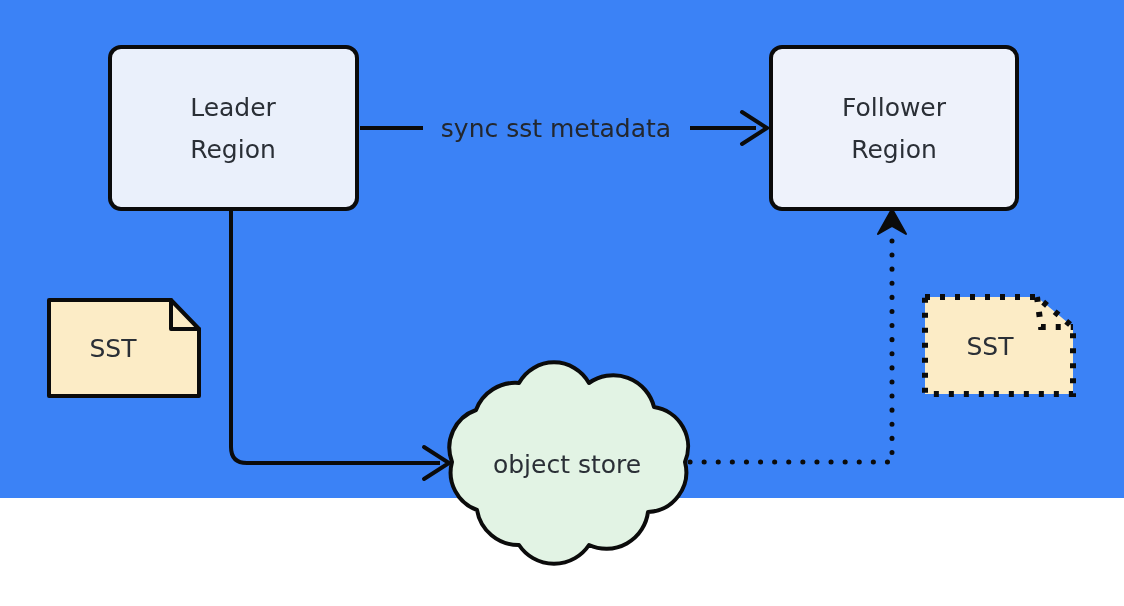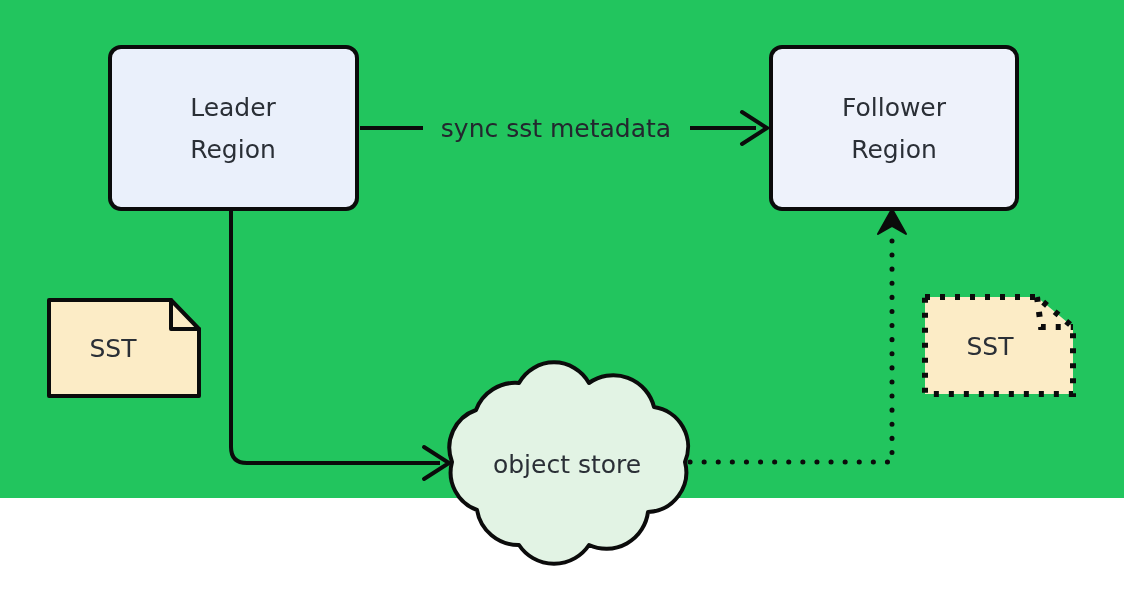--- a/index.html
+++ b/index.html
@@ -11,21 +11,21 @@
   body {
     width: 1124px;
     height: 606px;
     font-family: "DejaVu Sans", sans-serif;
     overflow: hidden;
   }
   #diagram-root {
     position: relative;
     width: 1124px;
     height: 498px;
-    background: #22c55e;
+    background: #3b82f6;
   }
   svg.canvas {
     display: block;
     width: 1124px;
     height: 606px;
   }
   .node-label {
     font-family: "DejaVu Sans", sans-serif;
     font-size: 25px;
     fill: #2a2f36;

